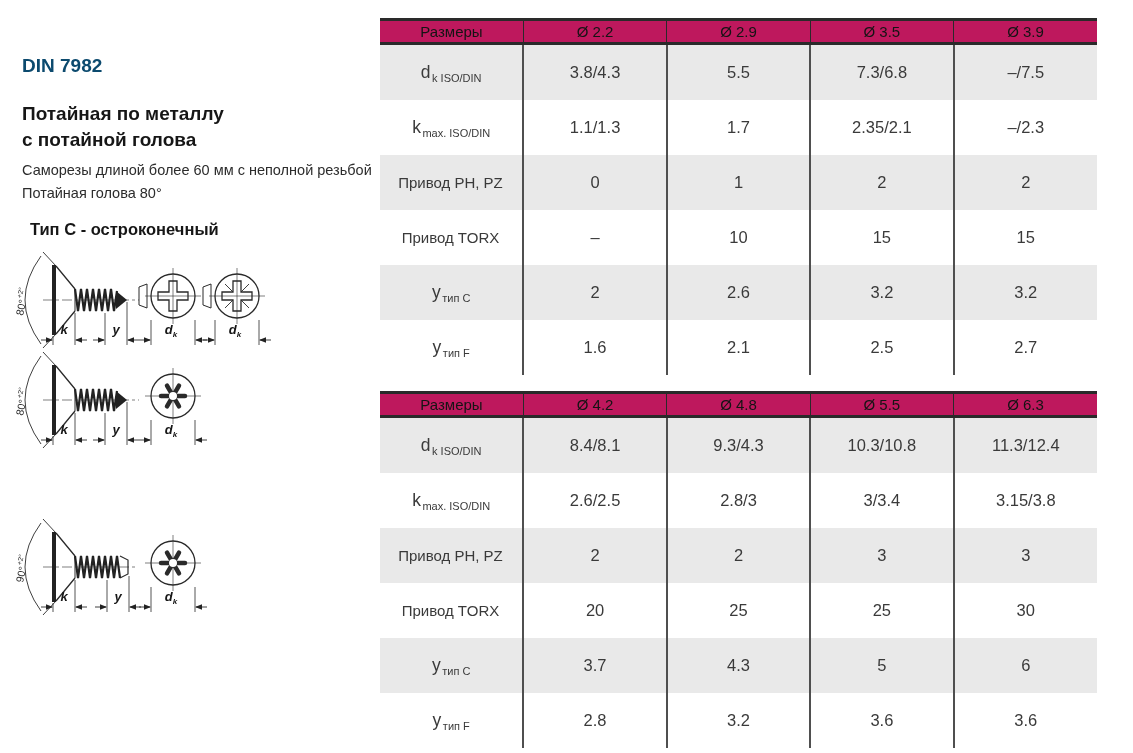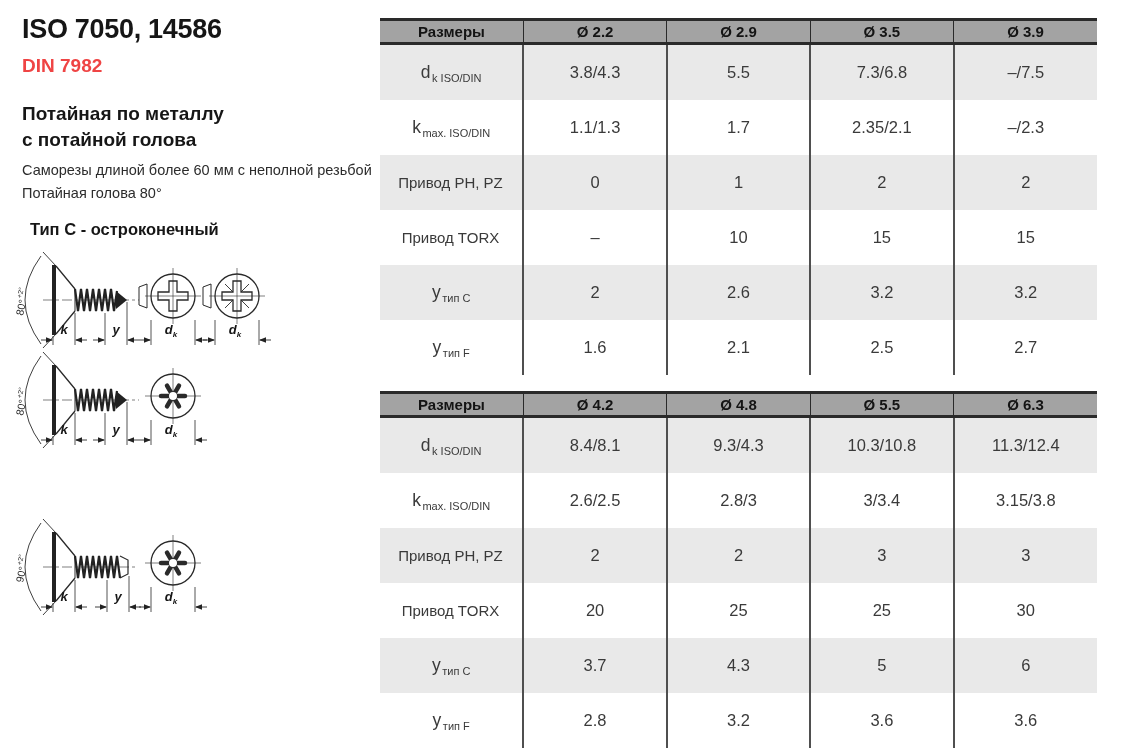--- a/index.html
+++ b/index.html
@@ -2,58 +2,57 @@
 <html><head>
 <meta charset="utf-8">
 <style>
   html,body { margin:0; padding:0; }
   body {
     width:1133px; height:753px; background:#ffffff; position:relative;
     font-family:"Liberation Sans", sans-serif; color:#1c1c1c; overflow:hidden;
   }
   .left-panel { position:absolute; left:0; top:0; width:380px; height:753px; }
   .title { position:absolute; left:22px; top:14px; font-size:27px; font-weight:800; letter-spacing:-0.3px; color:#161616; }
-  .subtitle { position:absolute; left:22px; top:55px; font-size:19px; font-weight:700; color:#ef4444; }
+  .subtitle { position:absolute; left:22px; top:55px; font-size:19px; font-weight:700; color:#0c4a6e; }
   .product-name { position:absolute; left:22px; top:101px; font-size:19px; font-weight:700; line-height:26px; color:#161616; }
   .desc { position:absolute; left:22px; top:159px; font-size:14.5px; line-height:23px; color:#2c2c2c; }
   .type-heading { position:absolute; left:30px; font-size:16.5px; font-weight:700; color:#161616; }
   #typeC-heading { top:220px; }
   #typeF-heading { top:479px; }
   svg.drawing { position:absolute; left:3px; }
   #draw1 { top:250px; }
   #draw2 { top:350px; }
   #draw3 { top:517px; }
   svg text.dim { font-family:"Liberation Sans", sans-serif; font-style:italic; font-weight:bold; font-size:13px; fill:#161616; }
   svg text.ang { font-family:"Liberation Sans", sans-serif; font-size:10.5px; fill:#2c2c2c; }
 
   .tables-panel { position:absolute; left:380px; top:18px; width:718px; }
   table.dim { border-collapse:collapse; width:717px; table-layout:fixed; }
   table.dim.second { margin-top:16px; }
   table.dim thead th {
-    background:#a3a3a3; height:21px; padding:0; text-align:center;
-    font-size:15px; font-weight:700; color:#141414;
+    background:#be185d; height:21px; padding:0; text-align:center;
+    font-size:15px; font-weight:400; color:#141414;
     border-top:3px solid #2a2a2a; border-bottom:3px solid #2a2a2a;
   }
   table.dim thead th + th { border-left:1.5px solid #2a2a2a; }
   table.dim tbody th, table.dim tbody td {
     height:55px; padding:0; text-align:center; vertical-align:middle;
     font-weight:400; font-size:16.5px; color:#3a3a3a; background:transparent;
   }
   table.dim tbody tr > * + * { border-left:2px solid #4f4f4f; }
   table.dim tbody tr.alt { background:#e9e9e9; }
   .lbl { color:#2f2f2f; }
   .lbl-sym .lbl-main { font-size:17.5px; }
   .lbl-txt .lbl-main { font-size:15px; }
   .lbl-sub { font-size:11px; position:relative; top:4px; margin-left:1.5px; }
 </style>
 </head>
 <body>
 
 <div class="left-panel">
-  <div class="title">ISO 7050, 14586</div>
   <div class="subtitle">DIN 7982</div>
   <div class="product-name">
     <div>Потайная по металлу</div>
     <div>с потайной голова</div>
   </div>
   <div class="desc">
     <div>Саморезы длиной более 60 мм с неполной резьбой</div>
     <div>Потайная голова 80°</div>
   </div>
 

